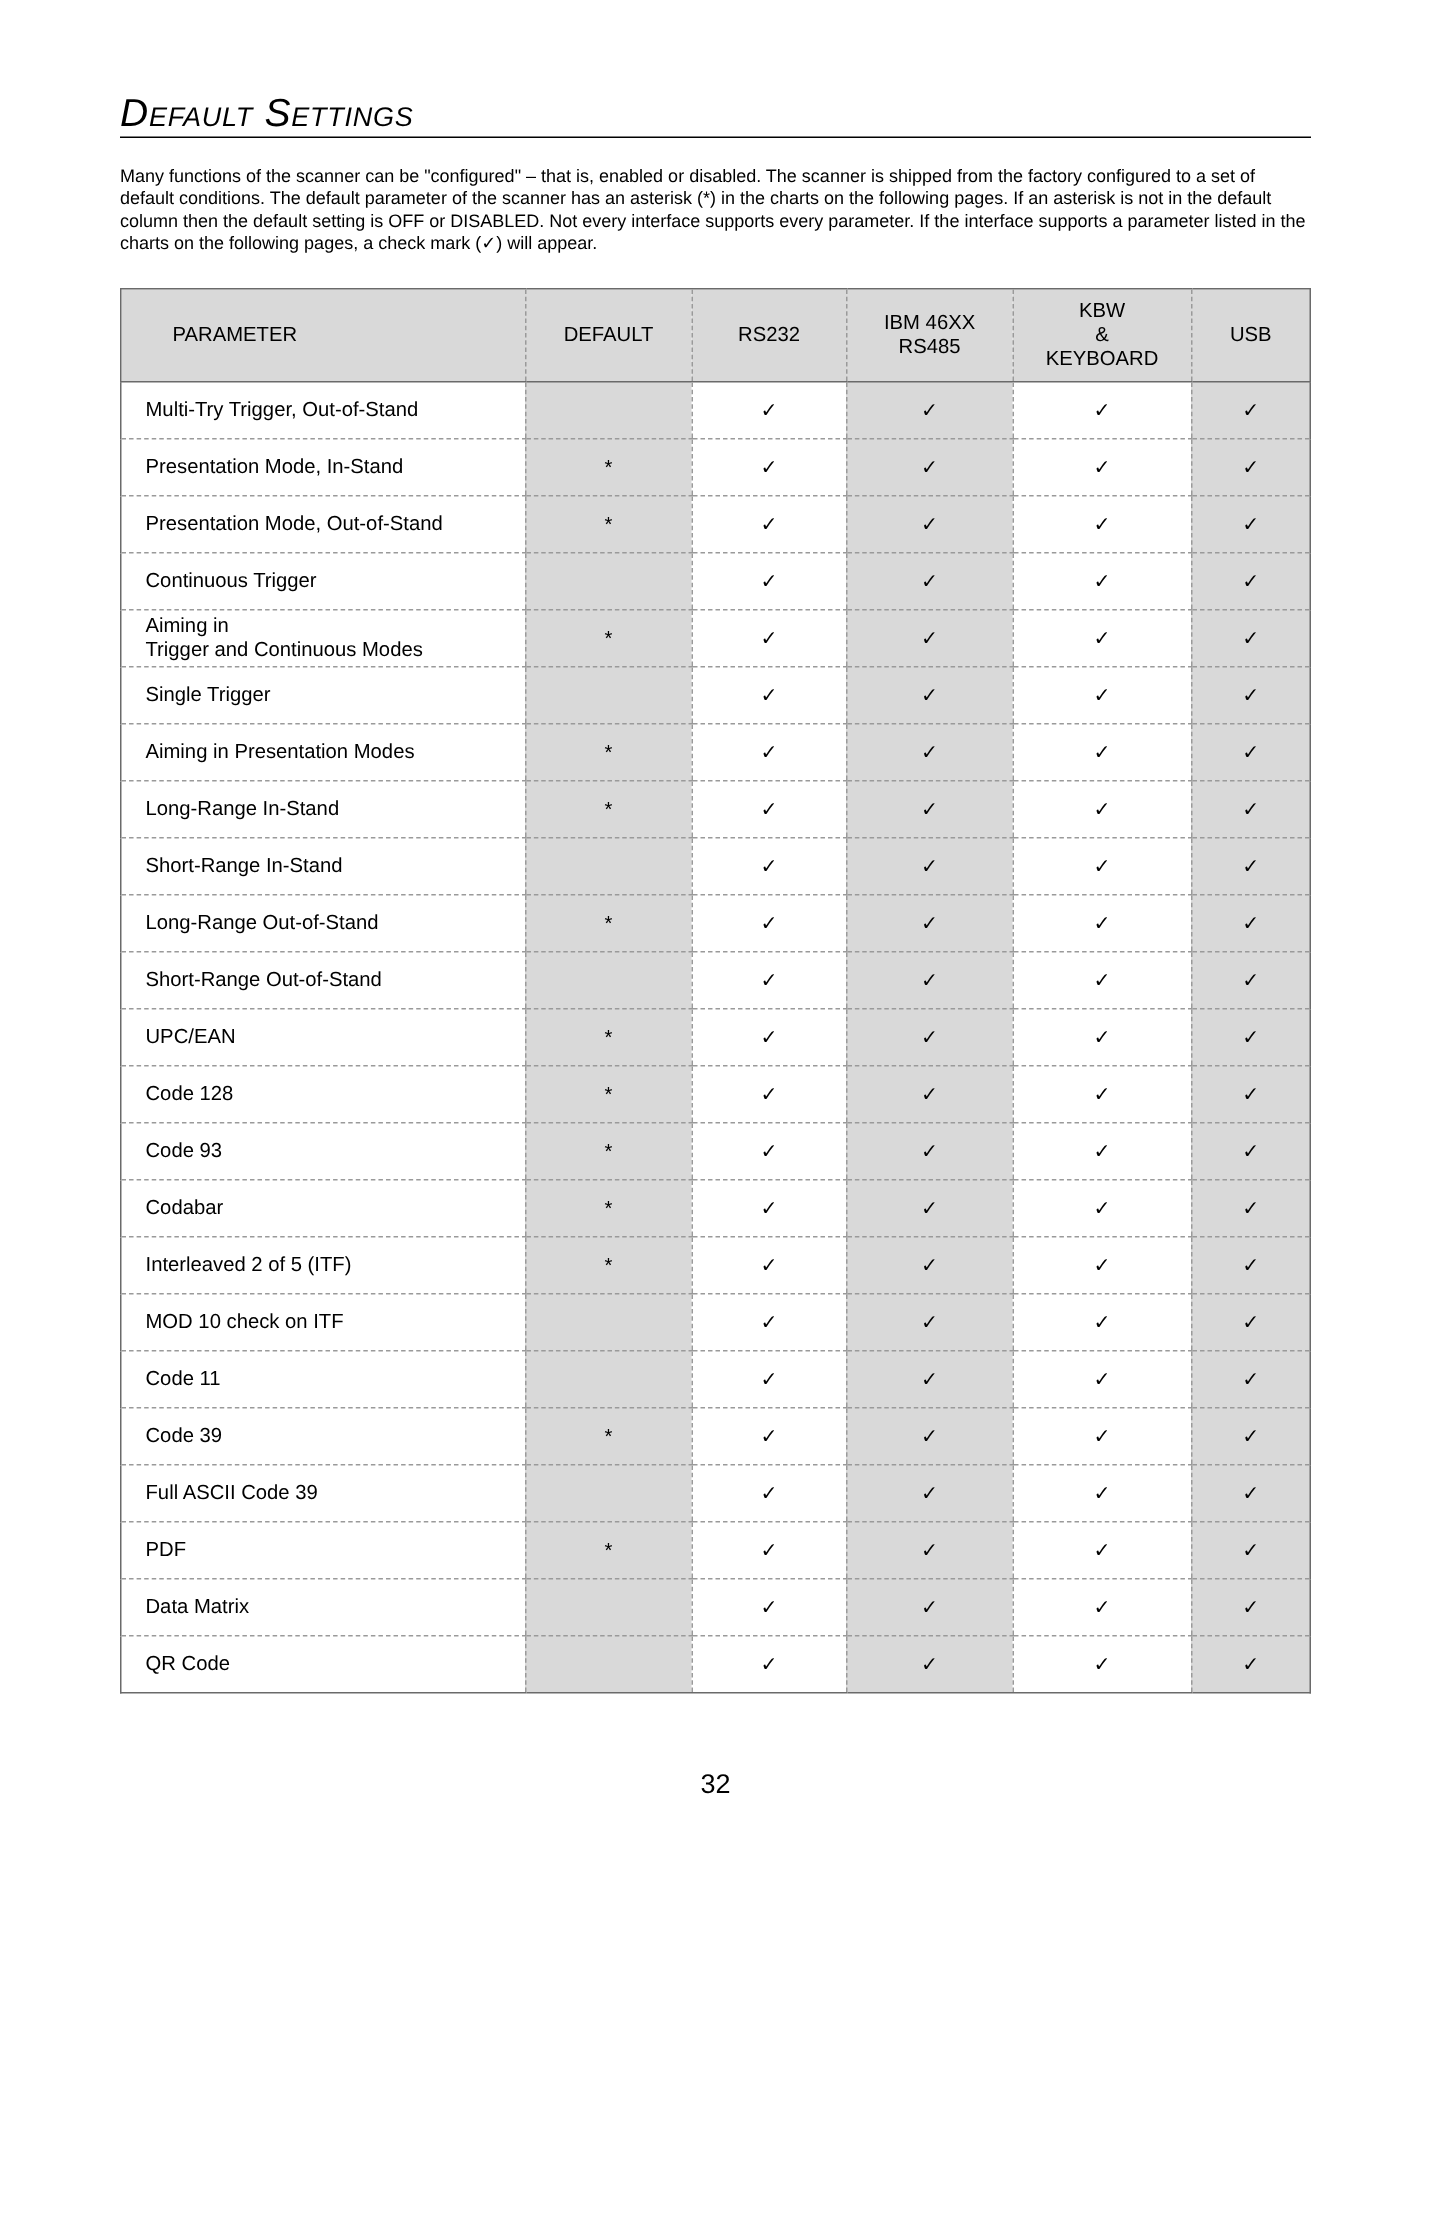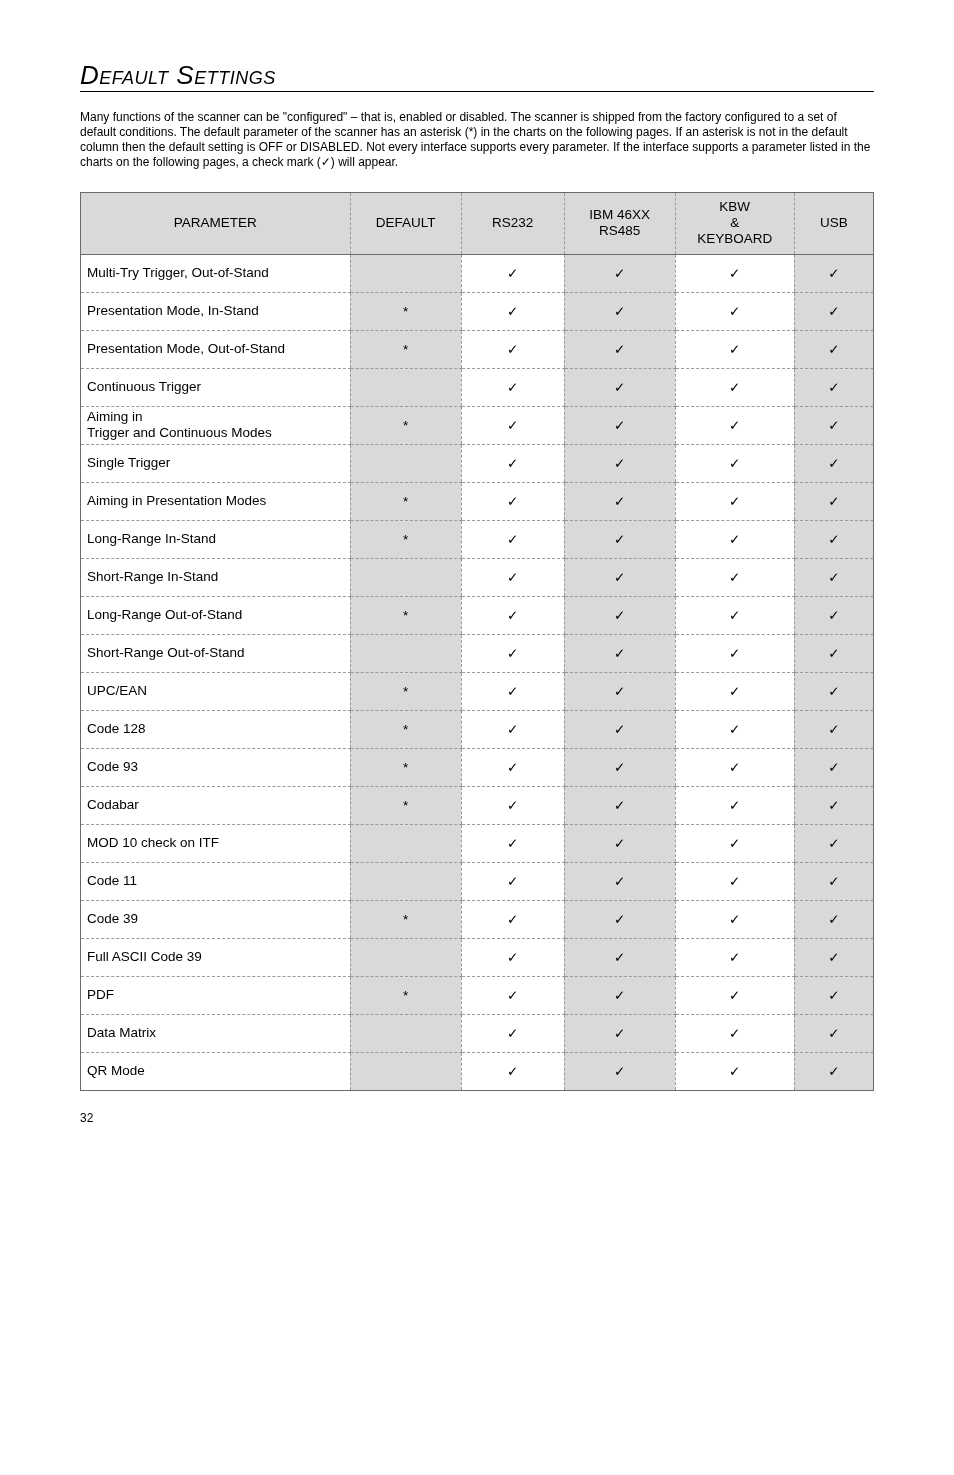--- a/index.html
+++ b/index.html
@@ -37,43 +37,44 @@
   .hdr-cell {
     background: #d9d9d9;
     text-align: center;
     font-weight: normal;
     font-size: 13.5px;
     vertical-align: middle;
     padding: 6px 4px;
     line-height: 1.2;
   }
   .hdr-param {
-    text-align: center;
-    padding-left: 50px;
+    text-align: left;
+    padding-left: 34px;
     padding-right: 50px;
   }
   
   .outer-top { border-top: 1px solid #6a6a6a; }
   .outer-bottom { border-bottom: 1px solid #6a6a6a; }
   .outer-left { border-left: 1px solid #6a6a6a; }
   .outer-right { border-right: 1px solid #6a6a6a; }
   
   .hdr-bottom { border-bottom: 1px solid #6a6a6a; }
   
   .row-sep { border-bottom: 1px dashed #9a9a9a; }
   .col-sep { border-left: 1px dashed #9a9a9a; }
 
   td.cell { height: 38px; vertical-align: middle; }
-  td.param { padding-left: 6px; padding-right: 6px; line-height: 1.2; }
+  td.param { padding-left: 16px; padding-right: 6px; line-height: 1.2; }
   td.center { text-align: center; }
   .shaded { background: #d9d9d9; }
 
   .page-num {
-    font-size: 12px;
-    margin-top: 20px;
+    font-size: 18px;
+    margin-top: 50px;
+    text-align: center;
   }
 </style>
 </head>
 <body>
 
 <div class="title">Default Settings</div>
 <div class="title-underline"></div>
 
 <p class="intro">Many functions of the scanner can be "configured" – that is, enabled or disabled. The scanner is shipped from the factory configured to a set of default conditions. The default parameter of the scanner has an asterisk (*) in the charts on the following pages.  If an asterisk is not in the default column then the default setting is OFF or DISABLED.  Not every interface supports every parameter.  If the interface supports a parameter listed in the charts on the following pages, a check mark (✓) will appear.</p>
 
@@ -211,20 +212,28 @@
       </tr>
       <tr>
         <td class="cell param outer-left row-sep">Codabar</td>
         <td class="cell center shaded col-sep row-sep">*</td>
         <td class="cell center col-sep row-sep">✓</td>
         <td class="cell center shaded col-sep row-sep">✓</td>
         <td class="cell center col-sep row-sep">✓</td>
         <td class="cell center shaded col-sep outer-right row-sep">✓</td>
       </tr>
       <tr>
+        <td class="cell param outer-left row-sep">Interleaved 2 of 5 (ITF)</td>
+        <td class="cell center shaded col-sep row-sep">*</td>
+        <td class="cell center col-sep row-sep">✓</td>
+        <td class="cell center shaded col-sep row-sep">✓</td>
+        <td class="cell center col-sep row-sep">✓</td>
+        <td class="cell center shaded col-sep outer-right row-sep">✓</td>
+      </tr>
+      <tr>
         <td class="cell param outer-left row-sep">MOD 10 check on ITF</td>
         <td class="cell center shaded col-sep row-sep"></td>
         <td class="cell center col-sep row-sep">✓</td>
         <td class="cell center shaded col-sep row-sep">✓</td>
         <td class="cell center col-sep row-sep">✓</td>
         <td class="cell center shaded col-sep outer-right row-sep">✓</td>
       </tr>
       <tr>
         <td class="cell param outer-left row-sep">Code 11</td>
         <td class="cell center shaded col-sep row-sep"></td>
@@ -259,21 +268,21 @@
       </tr>
       <tr>
         <td class="cell param outer-left row-sep">Data Matrix</td>
         <td class="cell center shaded col-sep row-sep"></td>
         <td class="cell center col-sep row-sep">✓</td>
         <td class="cell center shaded col-sep row-sep">✓</td>
         <td class="cell center col-sep row-sep">✓</td>
         <td class="cell center shaded col-sep outer-right row-sep">✓</td>
       </tr>
       <tr>
-        <td class="cell param outer-left outer-bottom">QR Mode</td>
+        <td class="cell param outer-left outer-bottom">QR Code</td>
         <td class="cell center shaded col-sep outer-bottom"></td>
         <td class="cell center col-sep outer-bottom">✓</td>
         <td class="cell center shaded col-sep outer-bottom">✓</td>
         <td class="cell center col-sep outer-bottom">✓</td>
         <td class="cell center shaded col-sep outer-right outer-bottom">✓</td>
       </tr>
     </tbody>
 </table>
 
 <div class="page-num">32</div>

